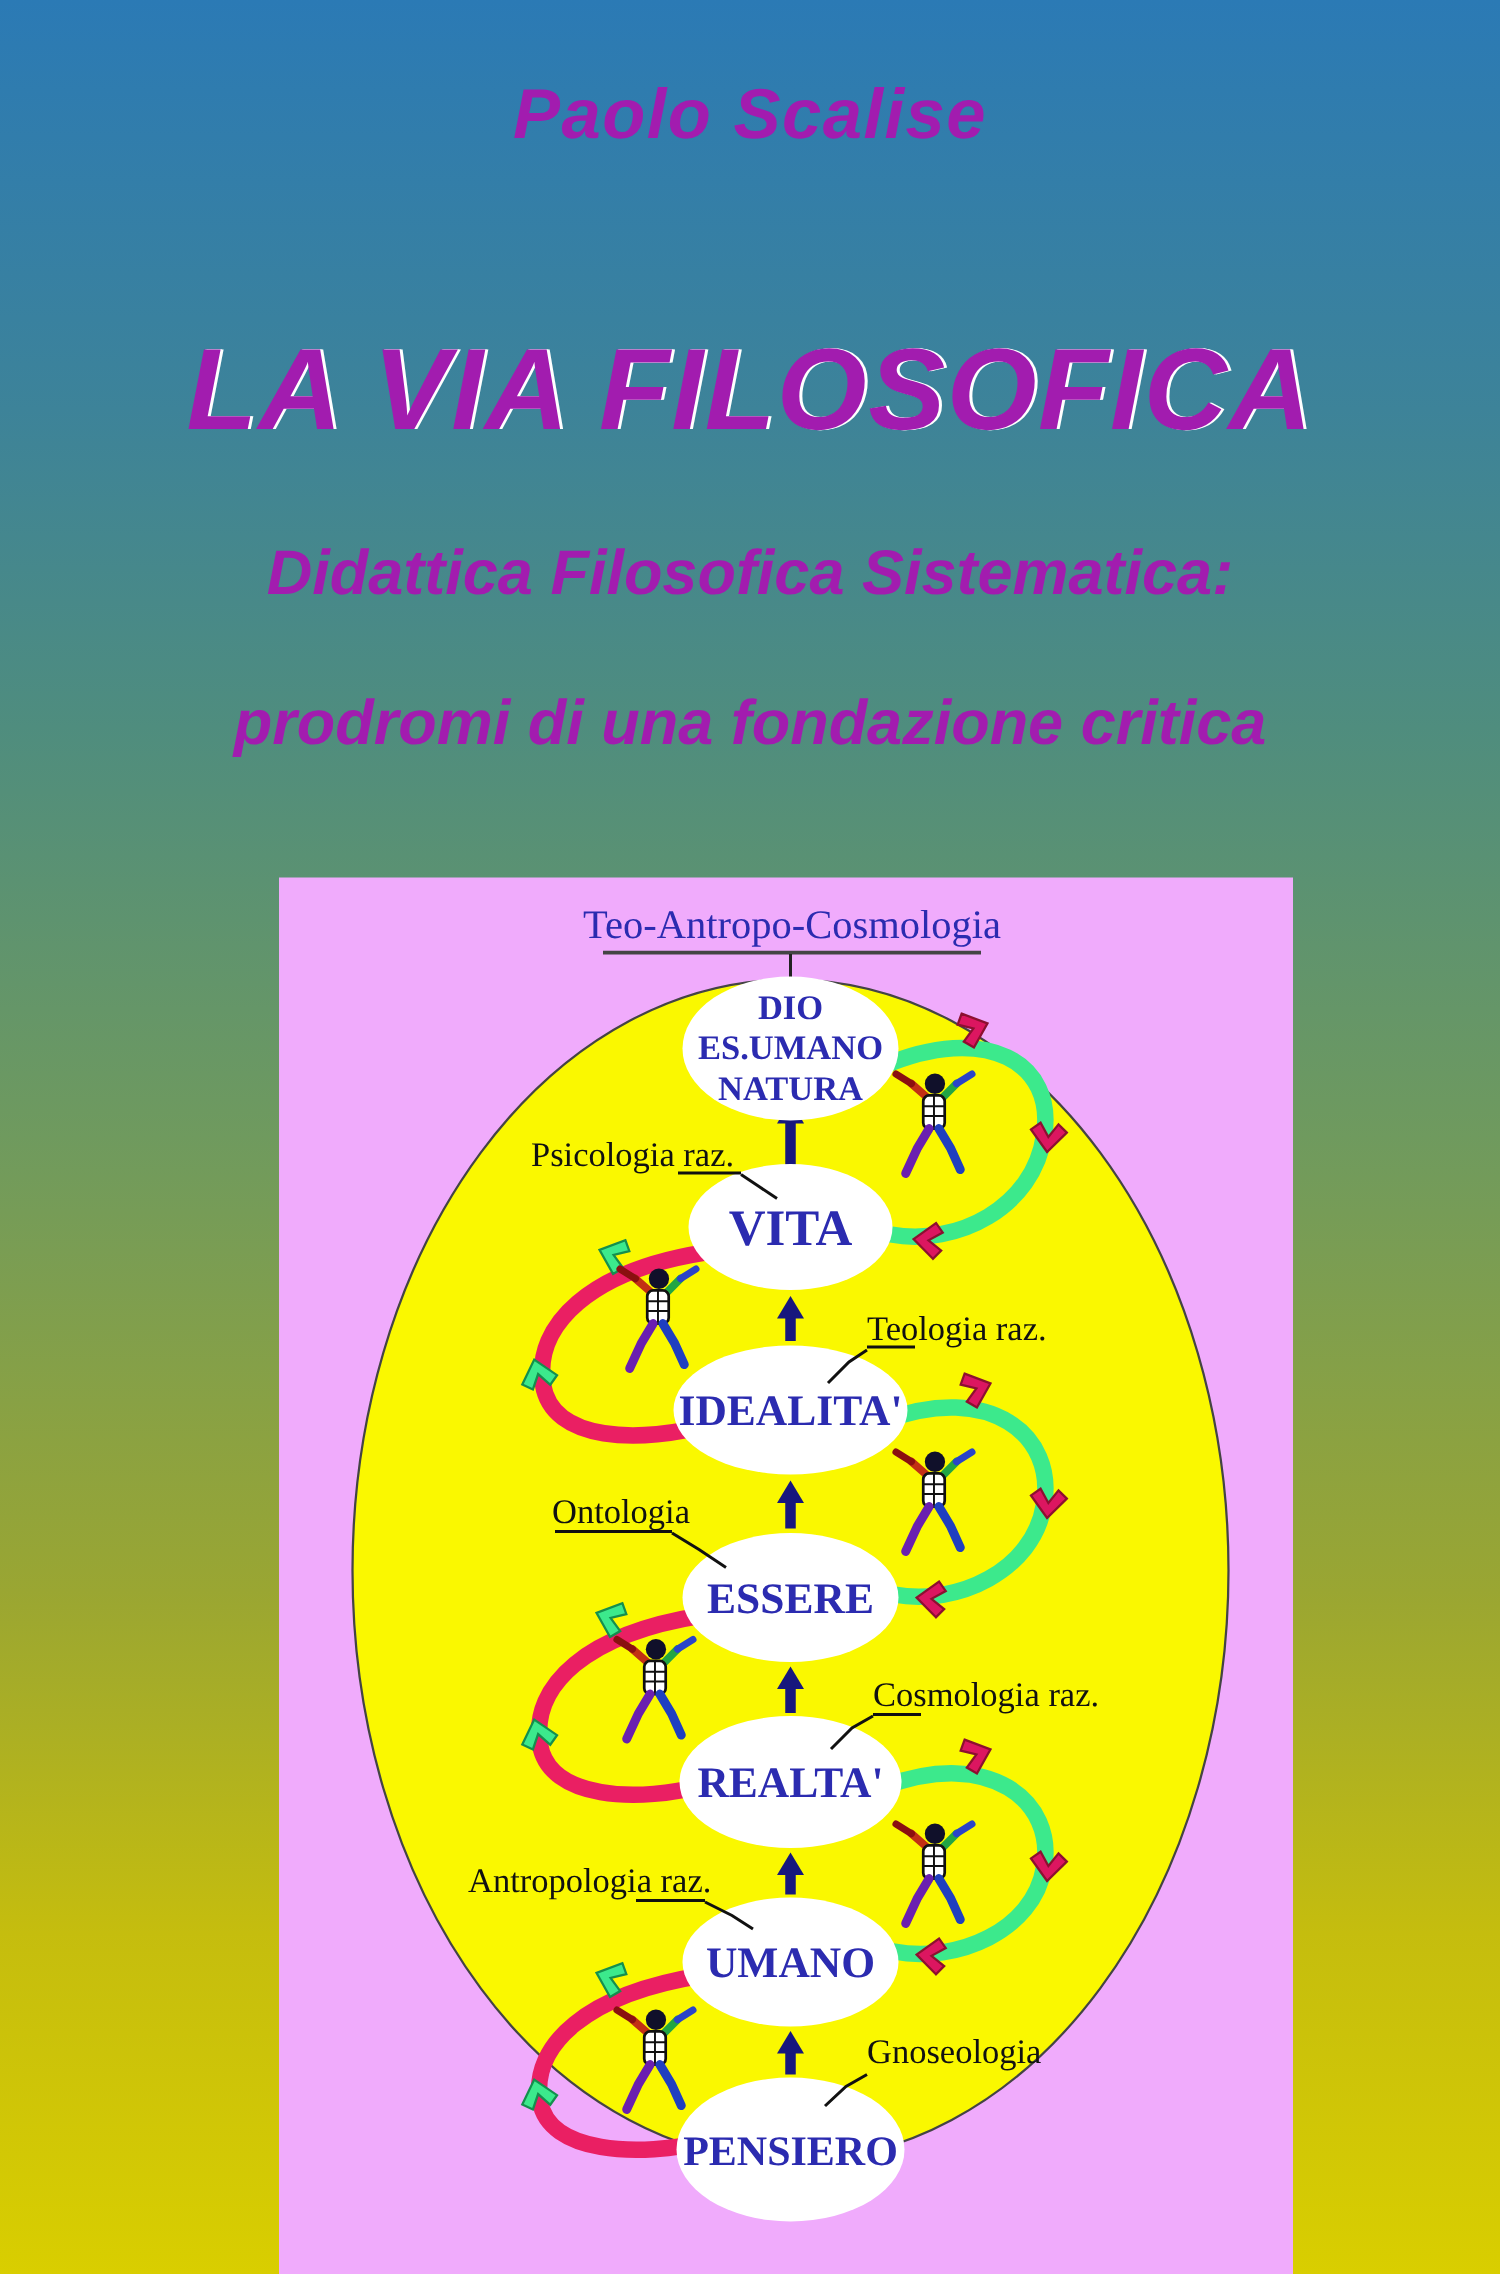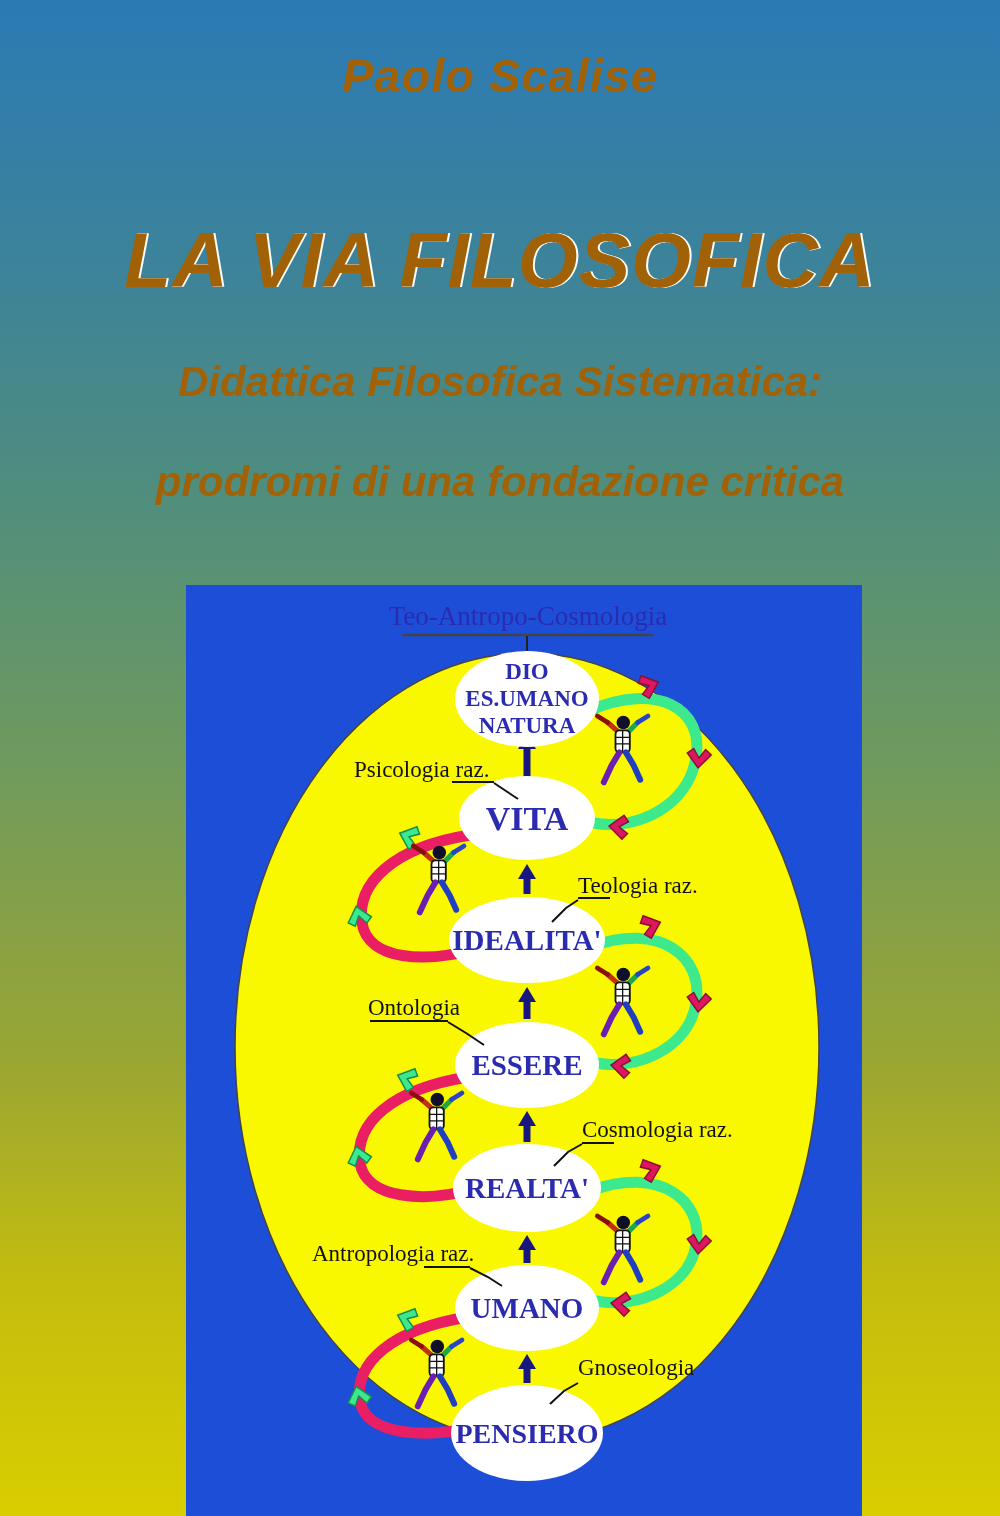--- a/index.html
+++ b/index.html
@@ -1,27 +1,27 @@
 <!DOCTYPE html>
 <html><head>
 <meta charset="utf-8">
 <style>
   html,body{margin:0;padding:0;}
   body{
     width:1000px;height:1516px;position:relative;overflow:hidden;
     background:linear-gradient(180deg,#2b7ab5 0%,#3d8399 18%,#4f8d7e 32%,#6f9a5e 50%,#9aa632 70%,#c5bd0e 85%,#d9ce00 100%);
     font-family:"Liberation Sans",sans-serif;
   }
-  .cover-text{position:absolute;left:0;width:1000px;text-align:center;color:#a16207;font-style:italic;}
+  .cover-text{position:absolute;left:0;width:1000px;text-align:center;color:#a21caf;font-style:italic;}
   .author{top:48px;font-size:47px;font-weight:700;letter-spacing:1px;}
   .main-title{top:216px;font-size:77px;font-weight:700;letter-spacing:1px;text-shadow:1px 0 0 #ffffff,2px 0 0 #ffffff;text-align:center;}
   .subtitle{font-size:42px;font-weight:700;}
   .sub1{top:358px;}
   .sub2{top:458px;}
-  .panel{position:absolute;left:186px;top:585px;width:676px;height:932px;background:#1d4ed8;}
+  .panel{position:absolute;left:186px;top:585px;width:676px;height:932px;background:#f0abfc;}
   svg text{font-family:"Liberation Serif",serif;}
   .node-text{fill:#2b2bb0;font-weight:bold;}
   .side-text{fill:#111111;}
 </style>
 </head>
 <body>
 
 <div class="cover-text author">Paolo Scalise</div>
 <div class="cover-text main-title">LA VIA FILOSOFICA</div>
 <div class="cover-text subtitle sub1">Didattica Filosofica Sistematica:</div>

